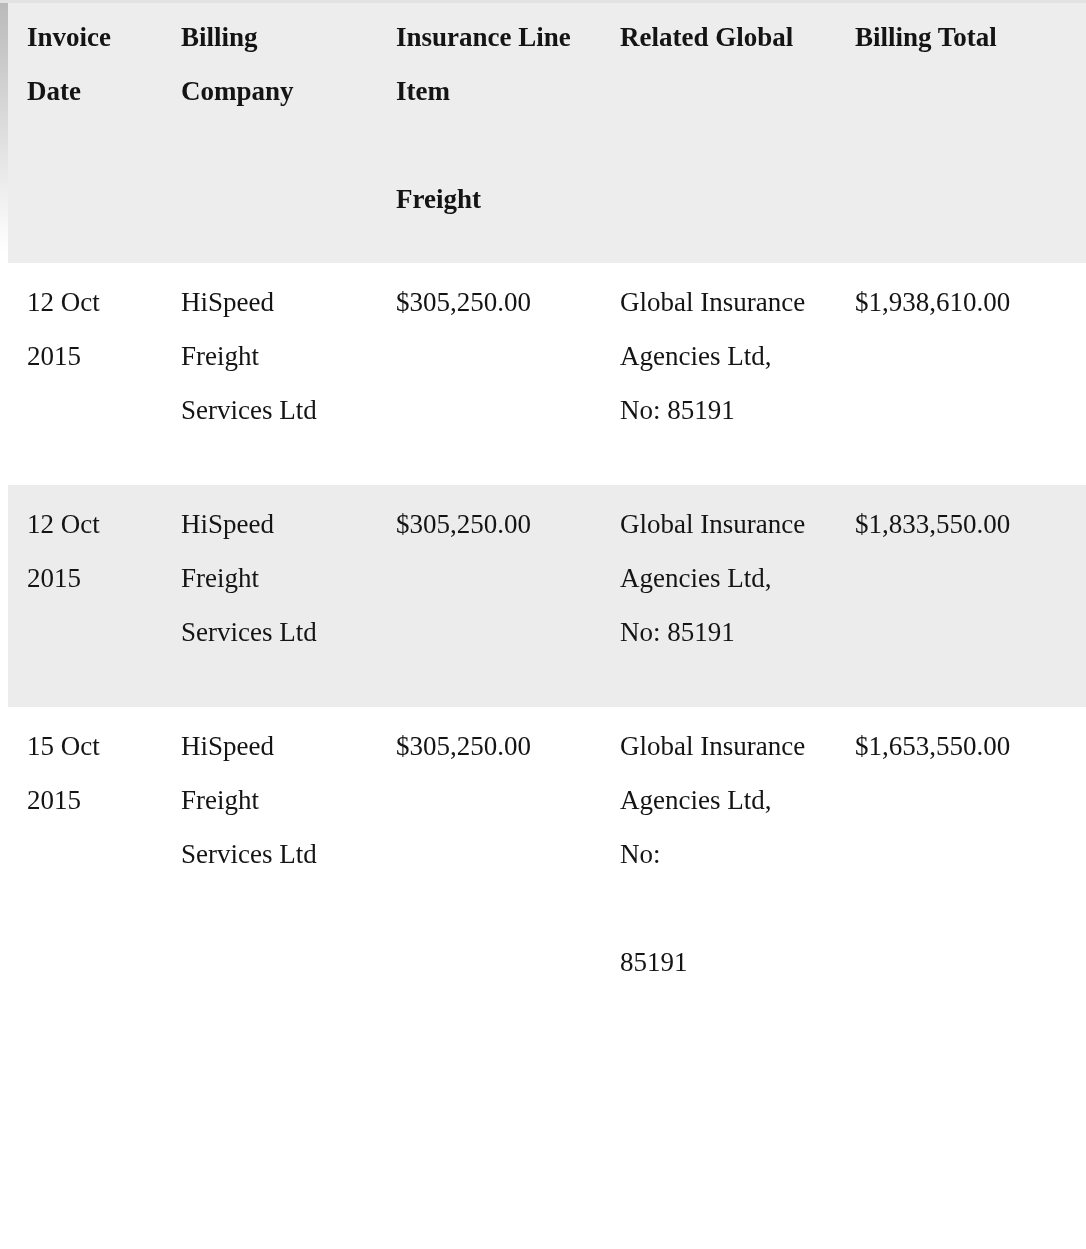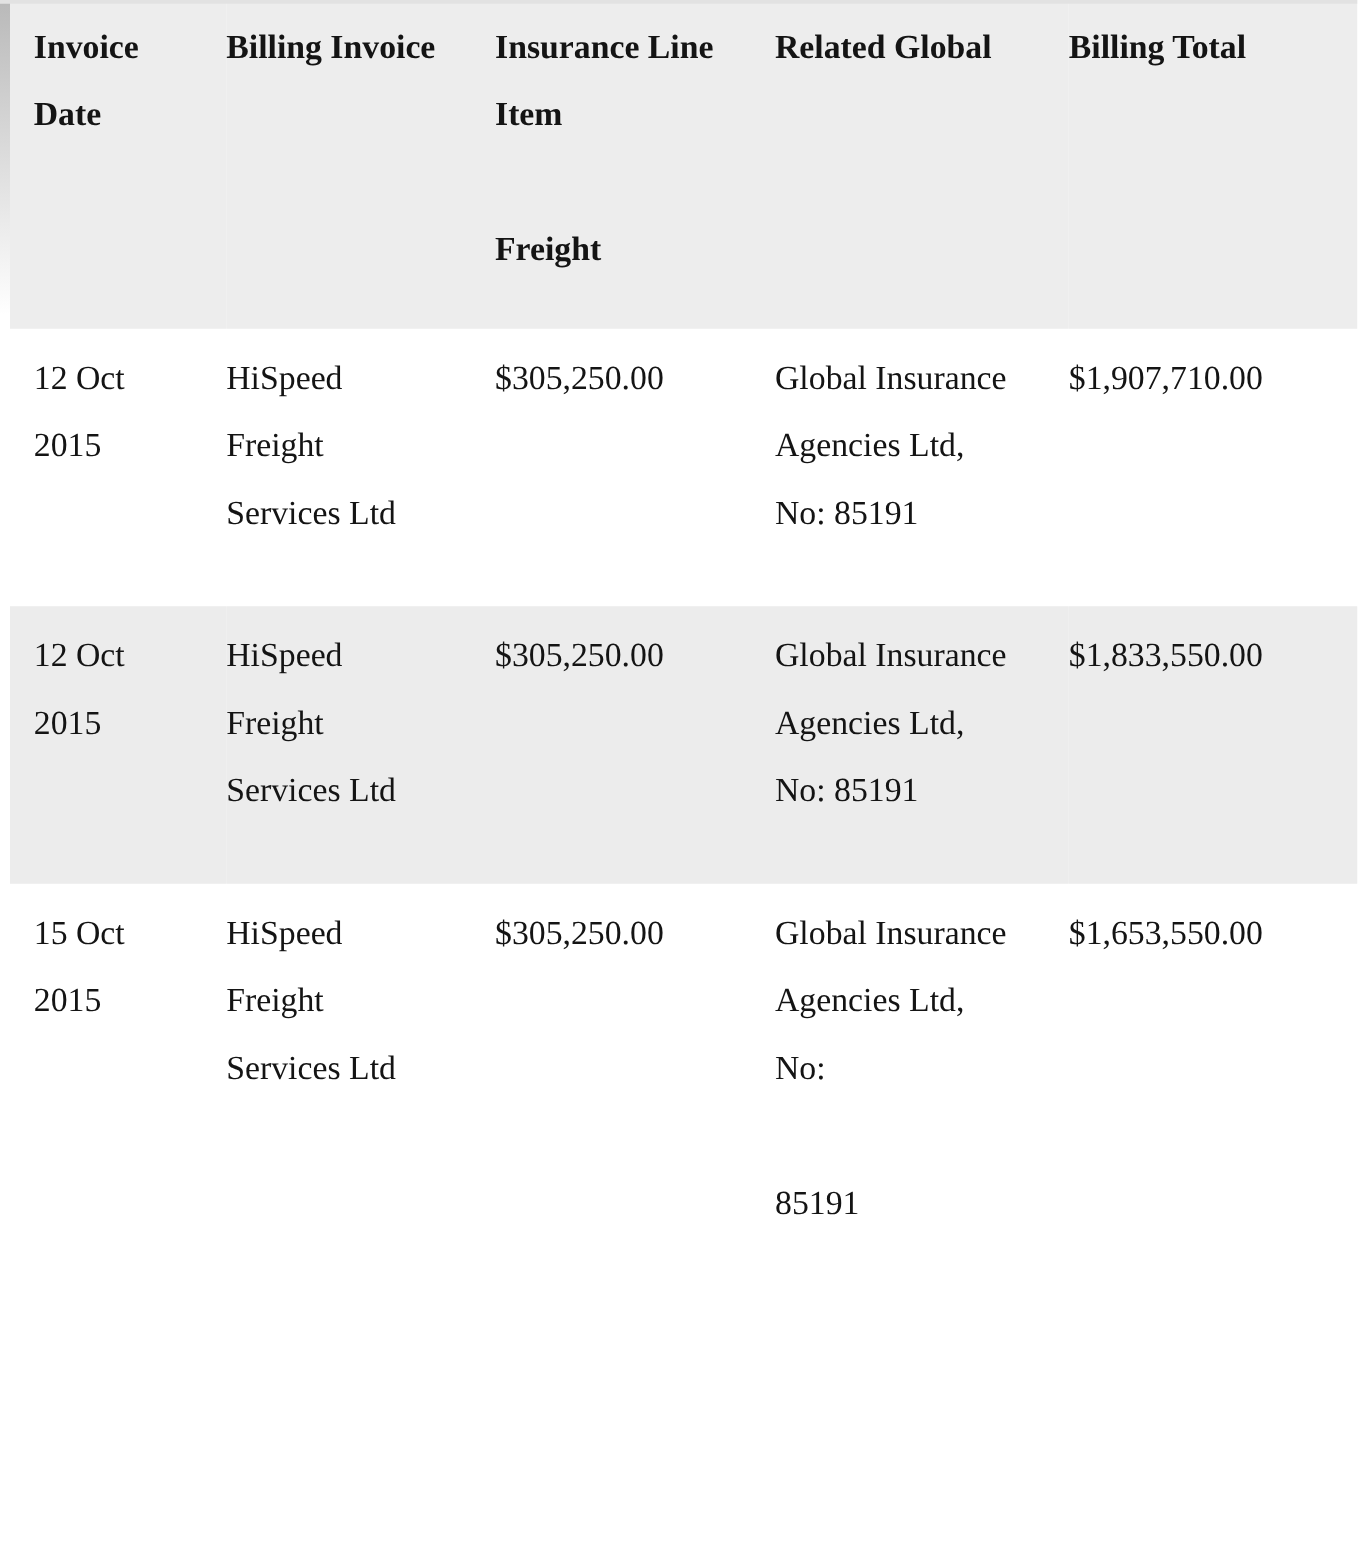--- a/index.html
+++ b/index.html
@@ -67,35 +67,35 @@
   <colgroup>
     <col class="c1">
       <col class="c2">
       <col class="c3">
       <col class="c4">
       <col class="c5">
   </colgroup>
   <thead>
     <tr>
       <th>Invoice Date</th>
-      <th>Billing Invoice</th>
+      <th>Billing Company</th>
       <th>Insurance Line Item
 
 Freight</th>
       <th>Related Global</th>
       <th>Billing Total</th>
     </tr>
   </thead>
   <tbody>
     <tr>
       <td>12 Oct 2015</td>
       <td>HiSpeed Freight Services Ltd</td>
       <td>$305,250.00</td>
       <td>Global Insurance Agencies Ltd, No: 85191</td>
-      <td>$1,907,710.00</td>
+      <td>$1,938,610.00</td>
     </tr>
     <tr class="striped">
       <td>12 Oct 2015</td>
       <td>HiSpeed Freight Services Ltd</td>
       <td>$305,250.00</td>
       <td>Global Insurance Agencies Ltd, No: 85191</td>
       <td>$1,833,550.00</td>
     </tr>
     <tr>
       <td>15 Oct 2015</td>

